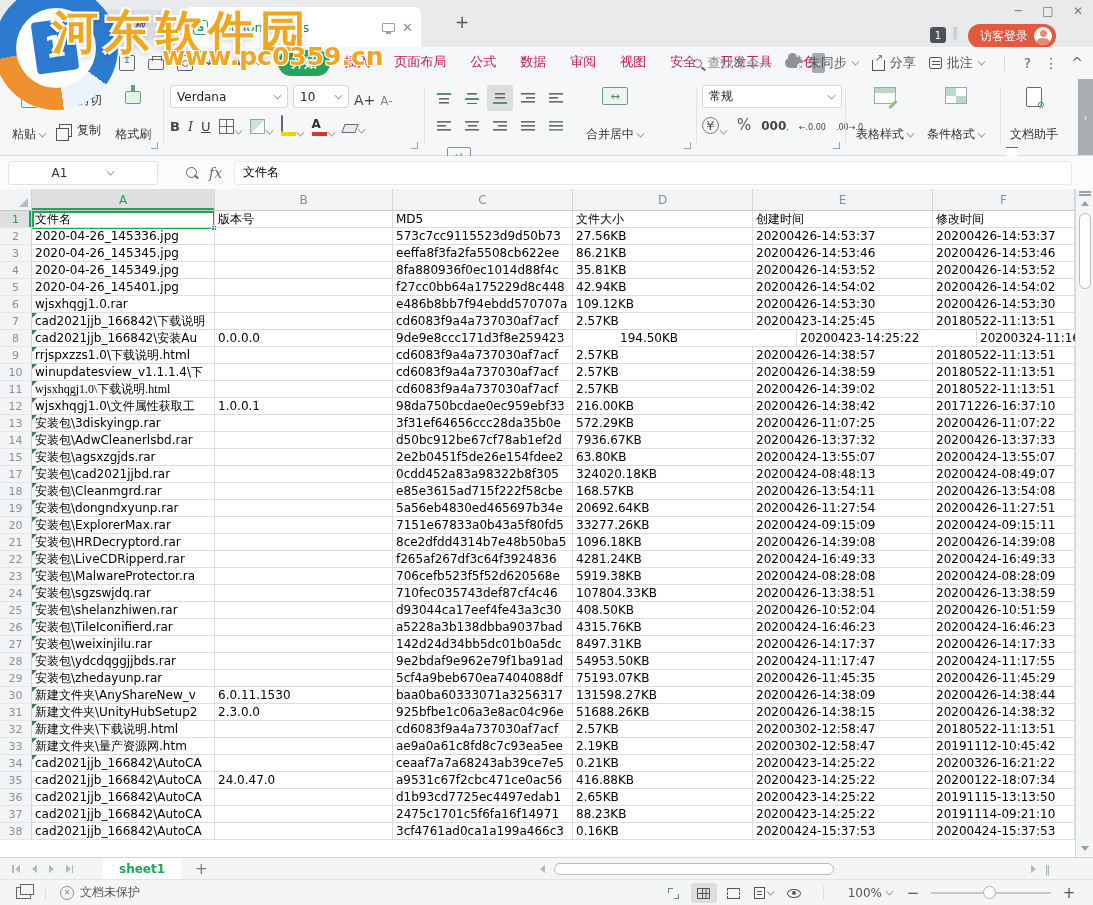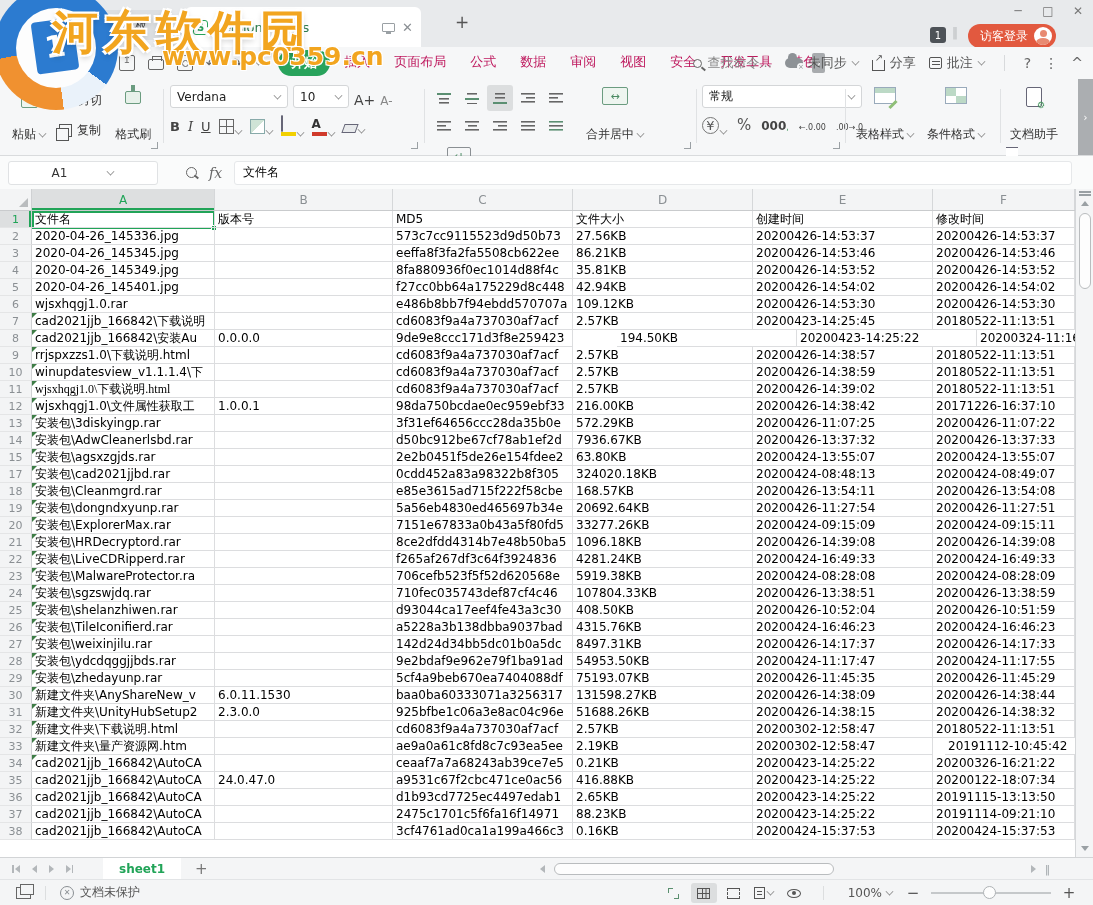--- a/index.html
+++ b/index.html
@@ -410,21 +410,21 @@
         <span class="ic-wrap">↵</span>
         <span class="lbl">
             <span>自动换行</span>
           </span>
       </div>
       <span class="launch"></span>
     </div>
     <span class="rdiv" style="left:696px"></span>
 
     <div class="rgroup" style="left:702px;width:140px">
-      <span class="combo" style="width:160px">
+      <span class="combo" style="width:140px">
           <span>常规</span>
           <span class="caret"></span>
         </span>
       <div class="numrow">
         <span class="fbtn">
             <span class="yen">¥</span>
             <span class="caret"></span>
           </span>
         <span class="pct">%</span>
         <span><span class="minitxt" style="font-size:12px;font-weight:bold">000</span><span class="minitxt" style="color:#4a9a62">,</span></span>
@@ -780,21 +780,21 @@
           <div class="cell" style="width: 180px;">20200302-12:58:47</div>
           <div class="cell" style="width: 142px;">20180522-11:13:51</div>
         </div>
         <div class="grow">
           <div class="rowhdr">33</div>
           <div class="cell marker" style="width: 183px;">新建文件夹\量产资源网.htm</div>
           <div class="cell" style="width: 178px;"></div>
           <div class="cell" style="width: 180px;">ae9a0a61c8fd8c7c93ea5ee</div>
           <div class="cell" style="width: 180px;">2.19KB</div>
           <div class="cell" style="width: 180px;">20200302-12:58:47</div>
-          <div class="cell" style="width: 142px; margin-left: 12px;">20191112-10:45:42</div>
+          <div class="cell" style="width: 142px;">20191112-10:45:42</div>
         </div>
         <div class="grow">
           <div class="rowhdr">34</div>
           <div class="cell marker" style="width: 183px;">cad2021jjb_166842\AutoCA</div>
           <div class="cell" style="width: 178px;"></div>
           <div class="cell" style="width: 180px;">ceaaf7a7a68243ab39ce7e5</div>
           <div class="cell" style="width: 180px;">0.21KB</div>
           <div class="cell" style="width: 180px;">20200423-14:25:22</div>
           <div class="cell" style="width: 142px;">20200326-16:21:22</div>
         </div>

